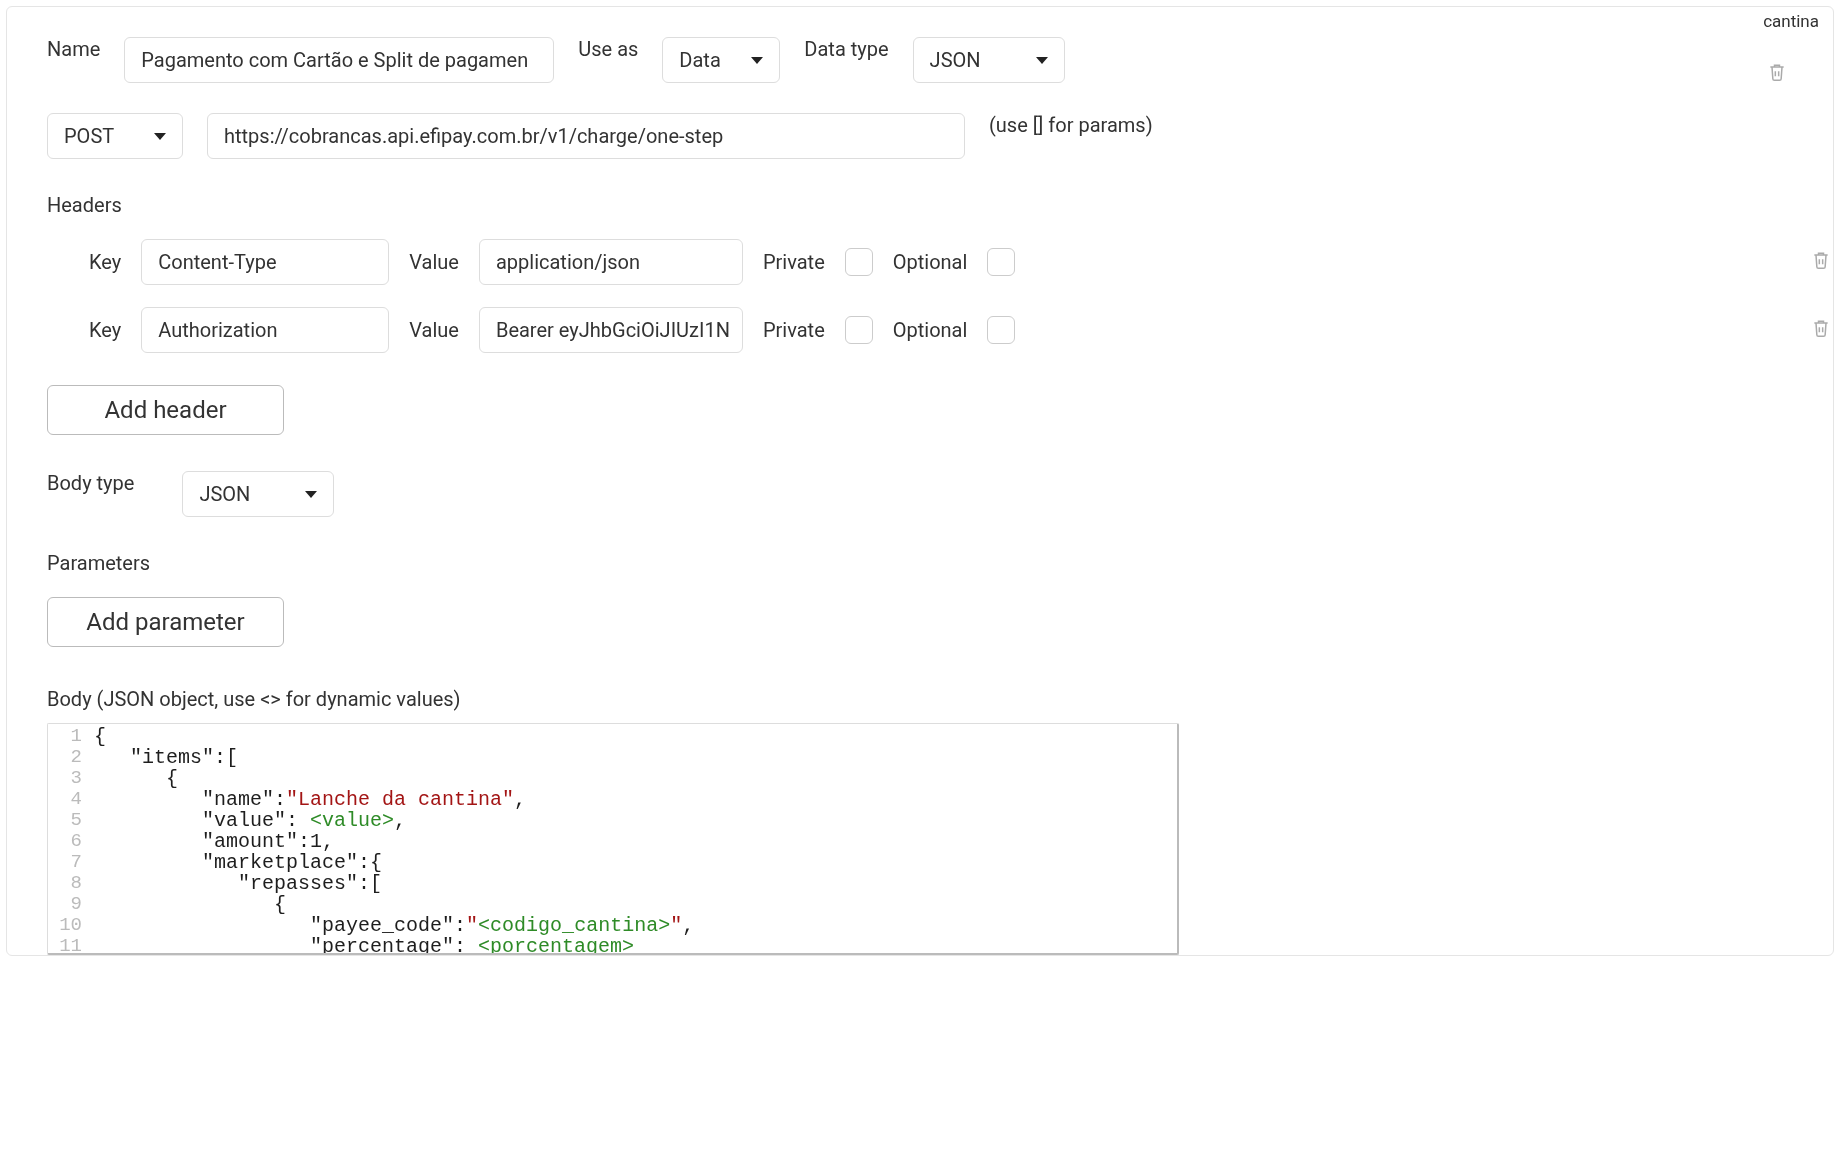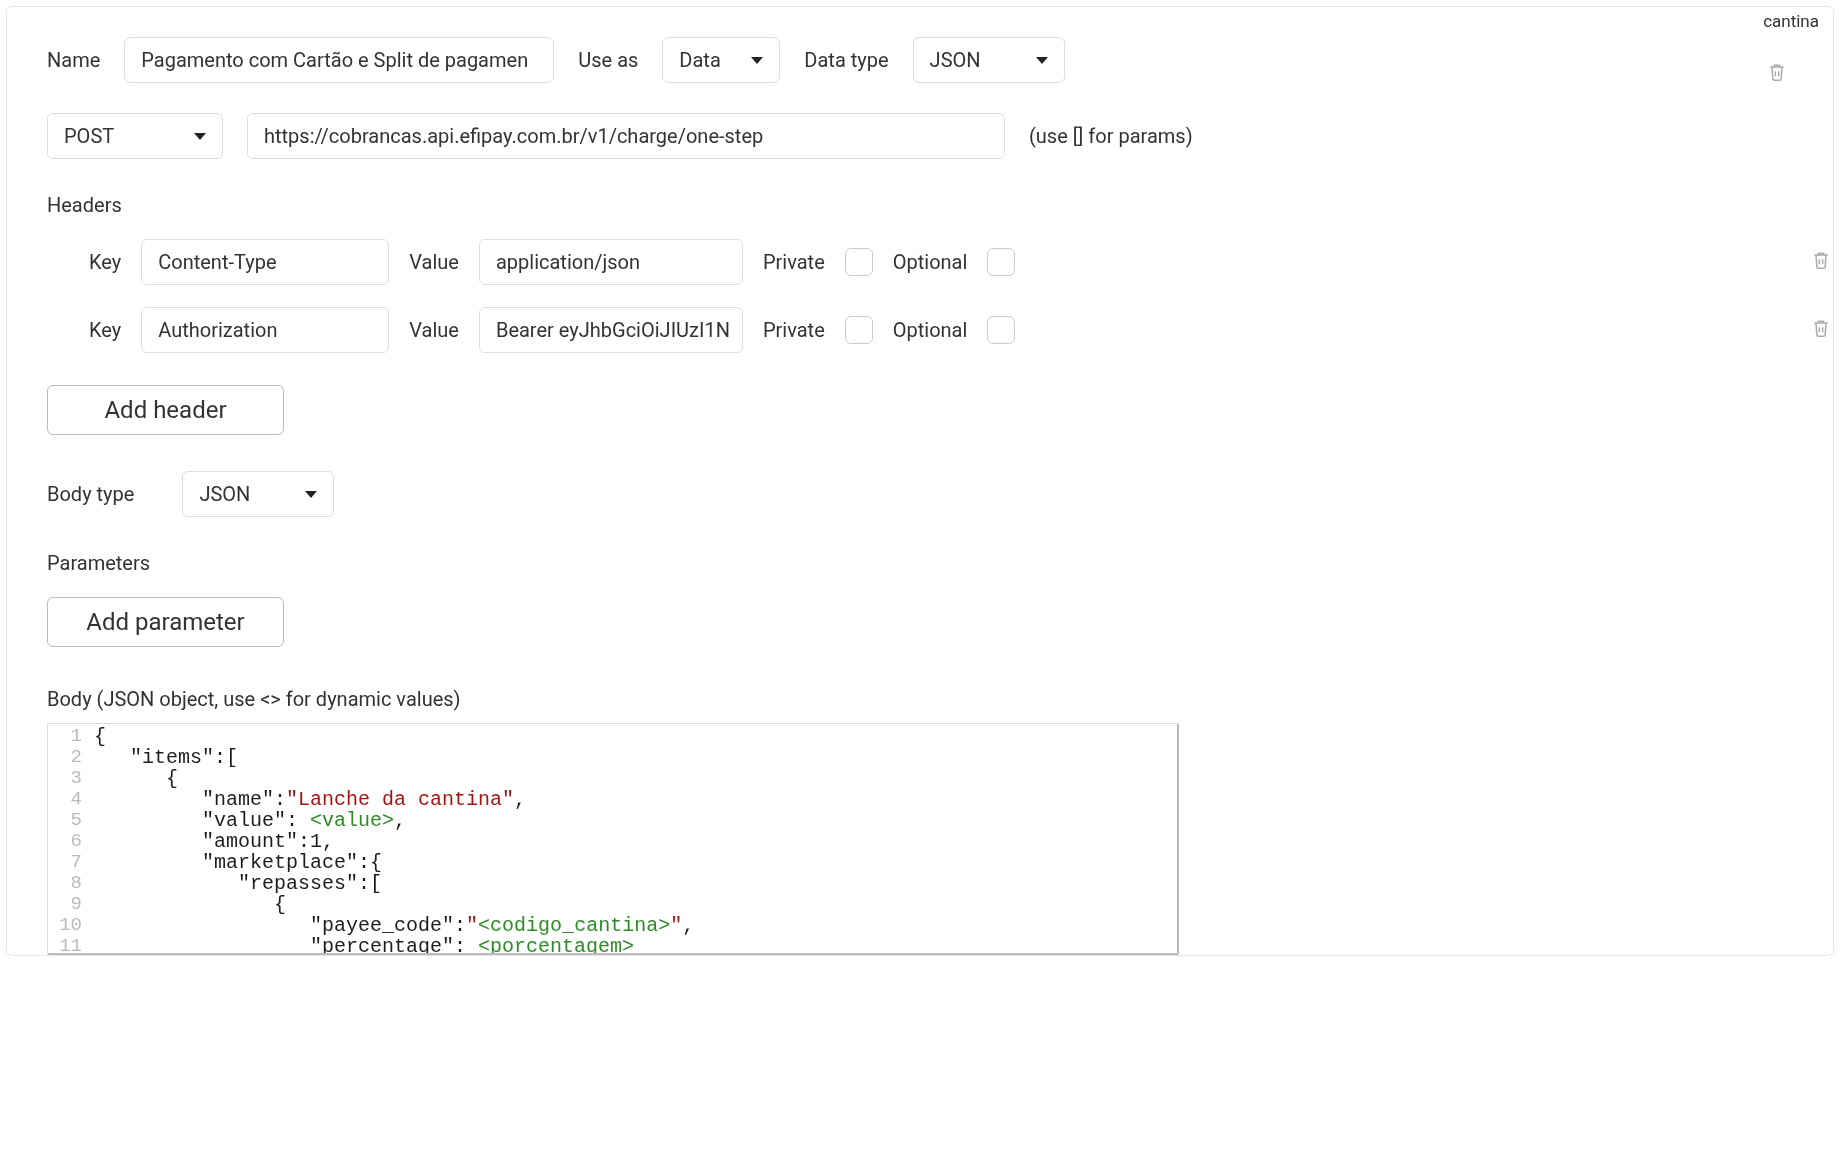--- a/index.html
+++ b/index.html
@@ -21,21 +21,20 @@
   .collapse-link {
     position: absolute;
     top: 4px;
     right: 14px;
     font-size: 17px;
     color: #333;
     cursor: pointer;
   }
   .row {
     display: flex;
-    align-items: center;
     gap: 24px;
     margin-bottom: 30px;
     flex-wrap: wrap;
   }
   .row-header {
     display: flex;
     align-items: center;
     gap: 20px;
     margin-bottom: 22px;
     flex-wrap: wrap;
@@ -64,21 +63,21 @@
     width: 0;
     height: 0;
     border-left: 6px solid transparent;
     border-right: 6px solid transparent;
     border-top: 7px solid #222;
     display: inline-block;
   }
   .name-input { width: 430px; overflow: hidden; white-space: nowrap; }
   .useas-select { width: 118px; }
   .datatype-select { width: 152px; }
-  .method-select { width: 176px; }
+  .method-select { width: 136px; }
   .url-input { width: 758px; overflow: hidden; white-space: nowrap; }
   .hint { font-size: 20px; color: #333; }
   .section-title {
     font-size: 20px;
     margin-bottom: 22px;
     margin-top: 8px;
   }
   .header-key-input { width: 248px; overflow: hidden; white-space: nowrap; padding-left: 16px; }
   .header-val-input { width: 264px; overflow: hidden; white-space: nowrap; }
   .checkbox {

